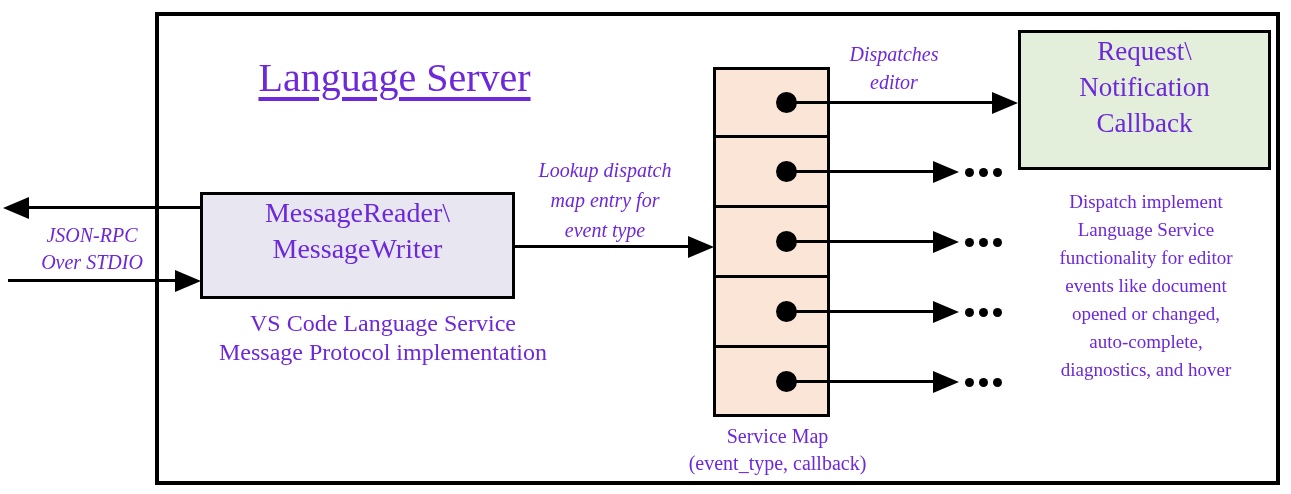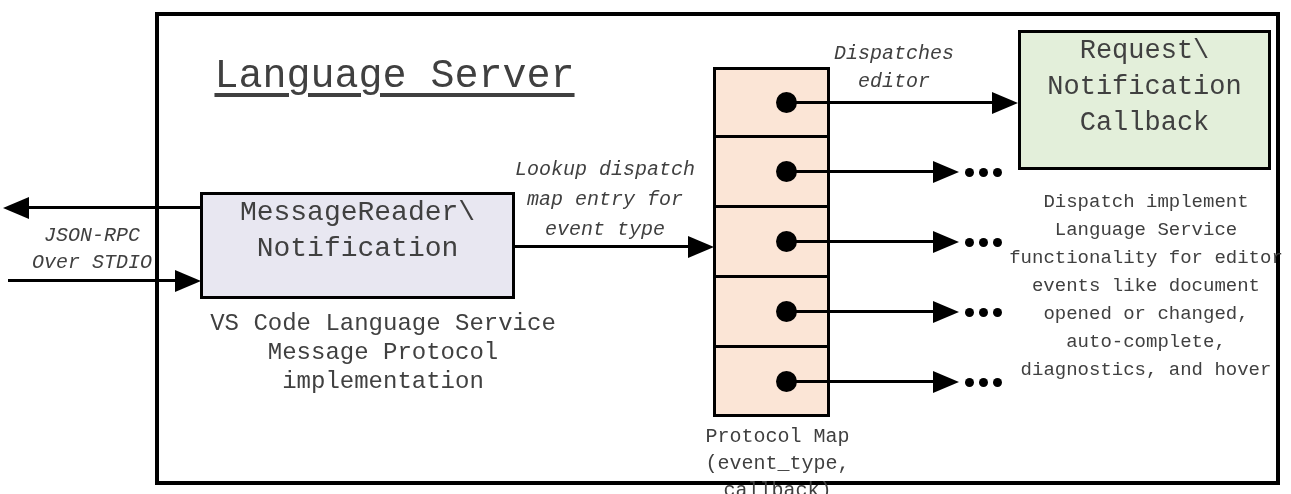--- a/index.html
+++ b/index.html
@@ -1,18 +1,18 @@
 <!DOCTYPE html>
 <html><head>
 <meta charset="utf-8">
 <style>
   html,body{margin:0;padding:0;background:#fff;}
   #canvas{
     position:relative;width:1291px;height:494px;background:#fff;overflow:hidden;
-    font-family:Liberation Mono, monospace;color:#404040;
+    font-family:Liberation Serif, serif;color:#6d28d9;
   }
   .abs{position:absolute;}
   .box{position:absolute;border:3px solid #000;display:flex;align-items:flex-start;justify-content:center;text-align:center;box-sizing:border-box;}
   .pre{white-space:pre-line;}
   .ctr{text-align:center;}
   .ital{font-style:italic;}
   .hline{position:absolute;height:3px;background:#000;}
   .vdiv{position:absolute;width:117px;height:3px;background:#000;left:713px;}
   .arrow-r{position:absolute;width:0;height:0;border-top:11px solid transparent;border-bottom:11px solid transparent;border-left:26px solid #000;}
   .arrow-l{position:absolute;width:0;height:0;border-top:11px solid transparent;border-bottom:11px solid transparent;border-right:26px solid #000;}
@@ -35,21 +35,21 @@
 <body>
 
 <div id="canvas">
 
   <div id="outer-box"></div>
 
   <div class="abs ctr" id="title">Language Server</div>
 
   <div class="box pre" id="reader-box">
     <span class="pre">MessageReader\
-Notification</span>
+MessageWriter</span>
   </div>
   <div class="abs ctr pre" id="reader-caption">VS Code Language Service
 Message Protocol implementation</div>
 
   <div class="hline" style="left:24px;top:206px;width:176px;"></div>
   <div class="arrow-l" style="left:3px;top:197px;"></div>
   <div class="hline" style="left:8px;top:279px;width:168px;"></div>
   <div class="arrow-r" style="left:175px;top:270px;"></div>
   <div class="abs ctr ital pre" id="jsonrpc-label">JSON-RPC
 Over STDIO</div>
@@ -58,21 +58,21 @@
 map entry for
 event type</div>
   <div class="hline" style="left:515px;top:245px;width:174px;"></div>
   <div class="arrow-r" style="left:688px;top:236px;"></div>
 
   <div id="dispatch-map"></div>
   <div class="vdiv" style="top:135px;"></div>
   <div class="vdiv" style="top:205px;"></div>
   <div class="vdiv" style="top:275px;"></div>
   <div class="vdiv" style="top:345px;"></div>
-  <div class="abs ctr pre" id="map-label">Protocol Map
+  <div class="abs ctr pre" id="map-label">Service Map
 (event_type, callback)</div>
 
   <div class="dot" style="left:776px;top:92px;"></div>
   <div class="hline" style="left:787px;top:101px;width:206px;"></div>
   <div class="arrow-r" style="left:992px;top:92px;"></div>
   <div class="abs ctr ital pre" id="dispatches-label">Dispatches
 editor</div>
 
   <div class="dot" style="left:776px;top:161px;"></div>
   <div class="hline" style="left:787px;top:170px;width:148px;"></div>

